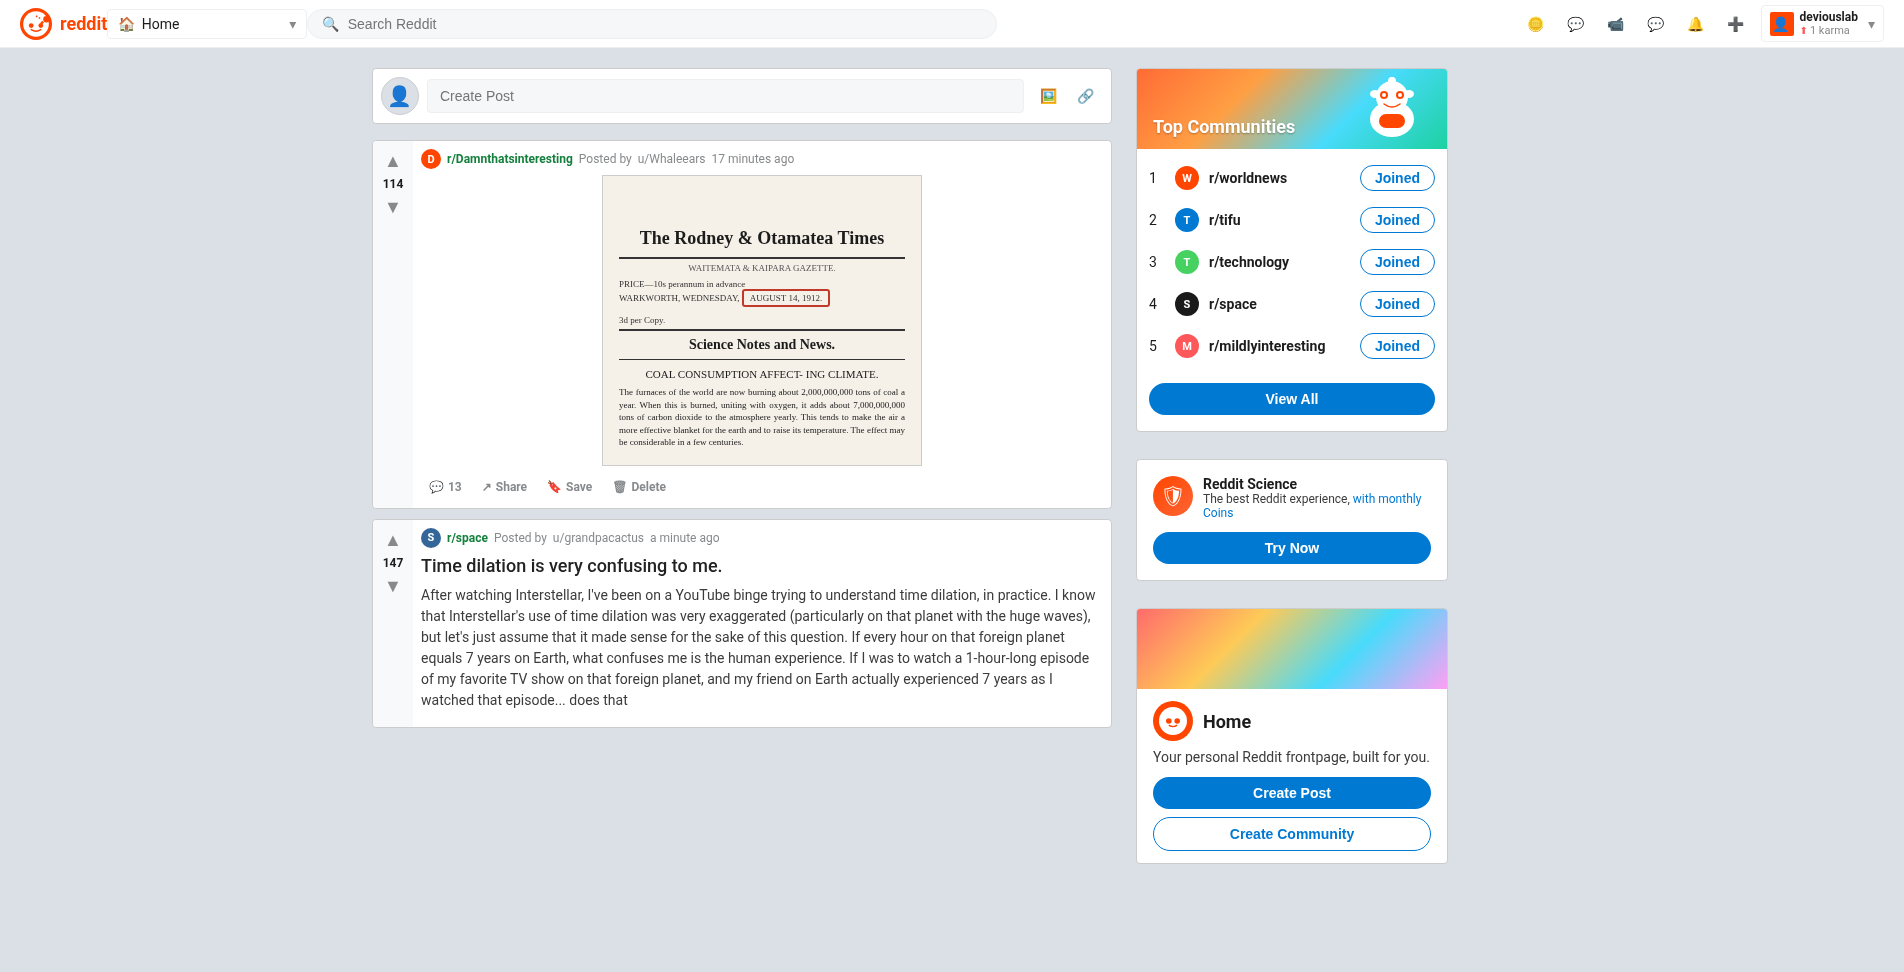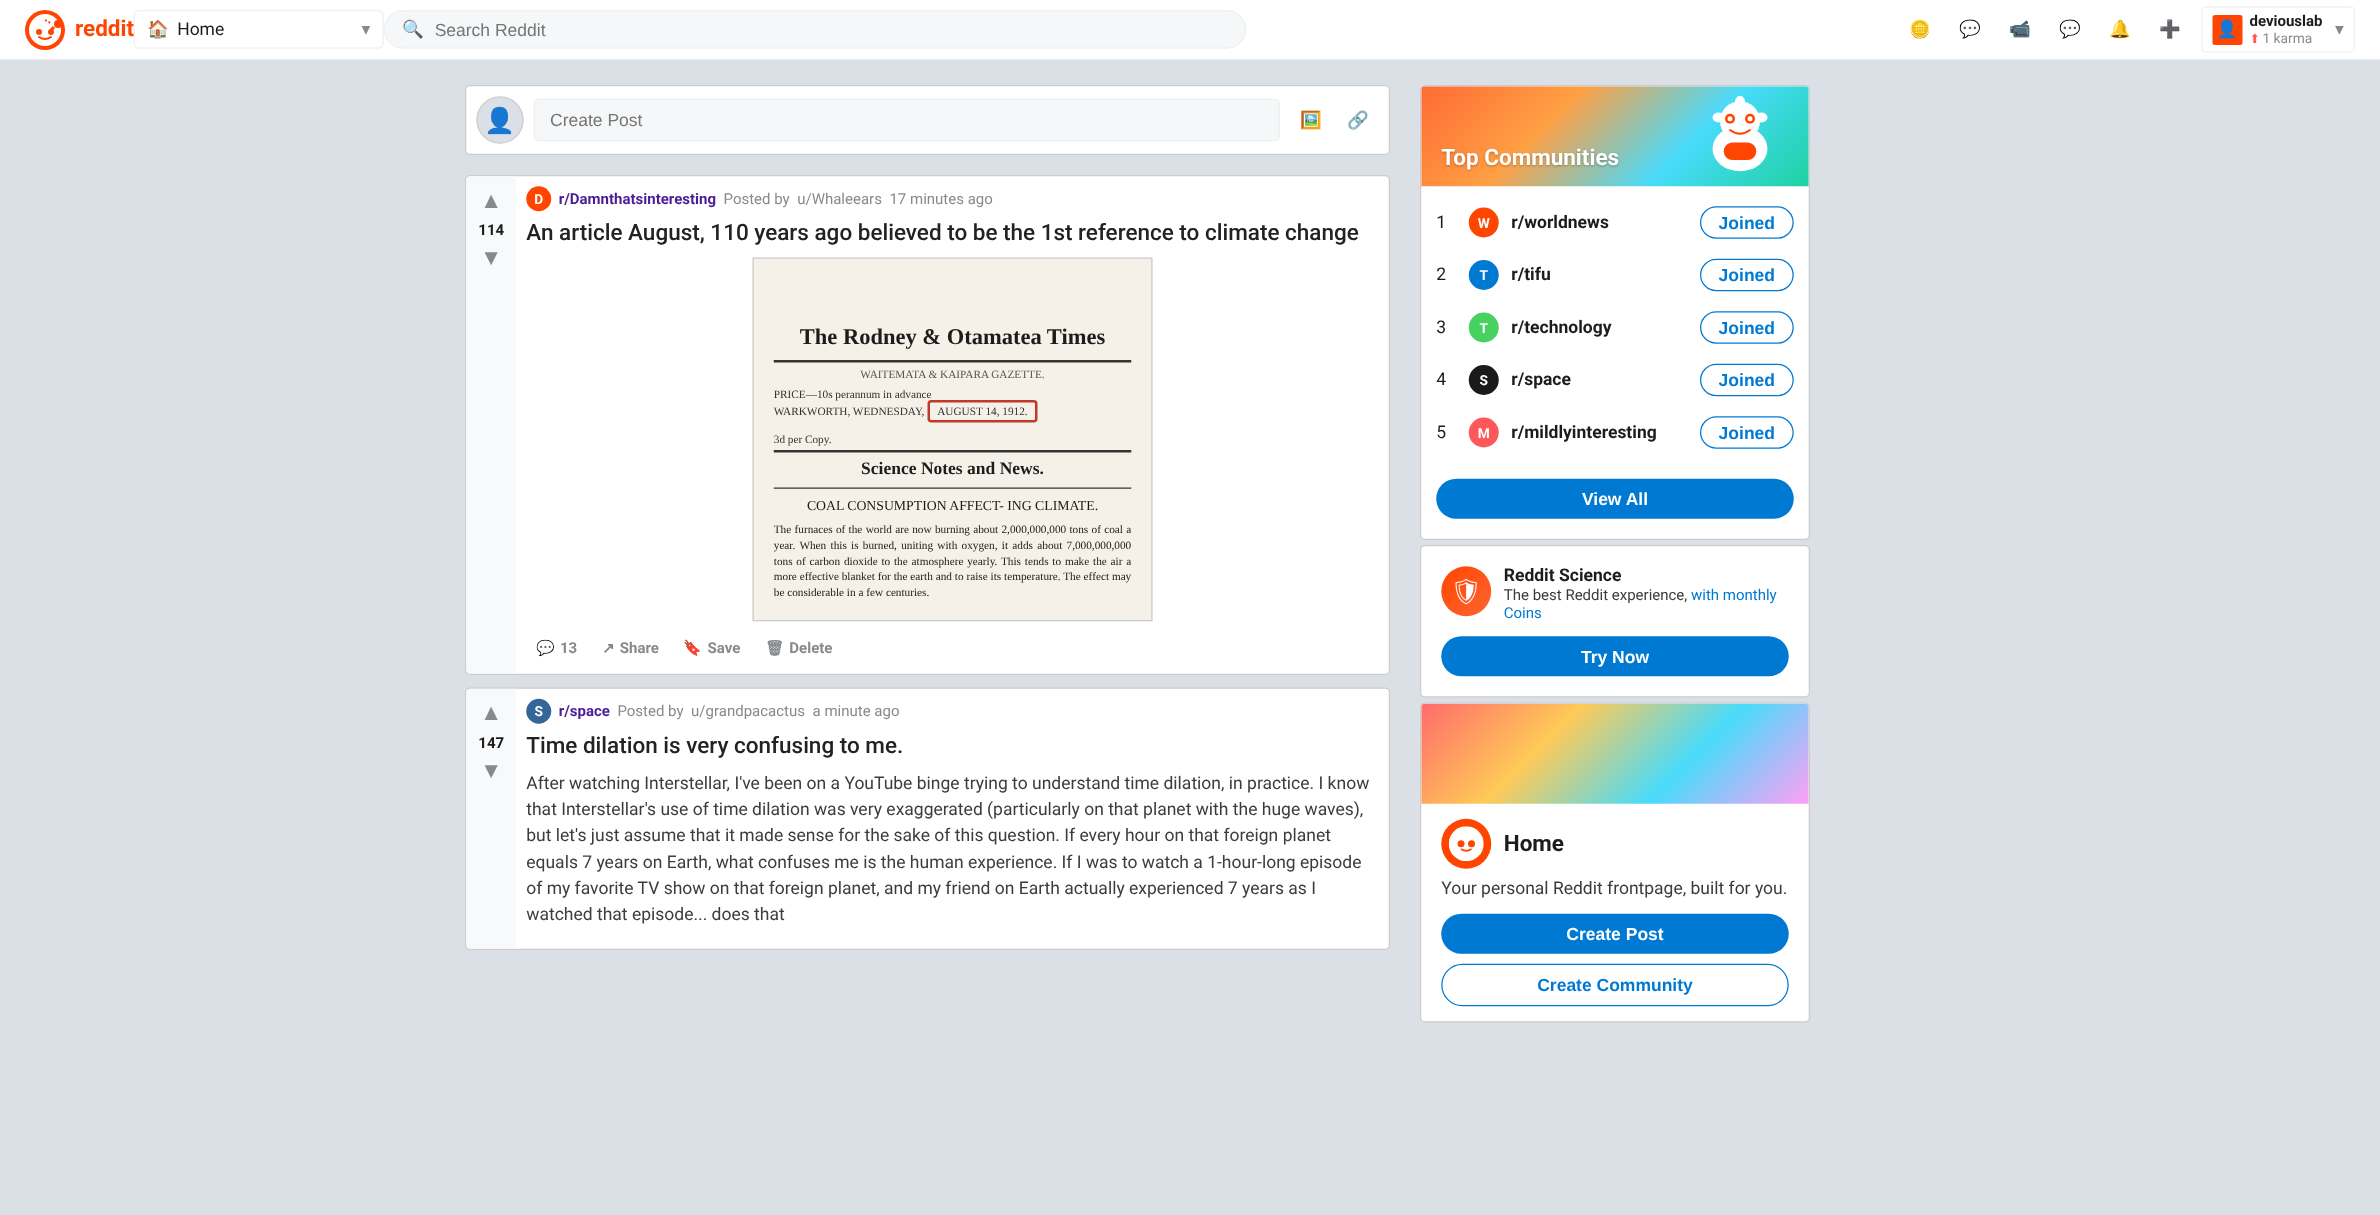--- a/index.html
+++ b/index.html
@@ -32,42 +32,42 @@
     .create-post-icons { display: flex; gap: 4px; }
     .create-post-icon { padding: 8px; border-radius: 4px; cursor: pointer; color: #878a8c; }
 
     
     .post-card { background: #fff; border: 1px solid #ccc; border-radius: 4px; margin-bottom: 10px; display: flex; }
     .vote-column { width: 40px; background: #f8f9fa; border-radius: 4px 0 0 4px; display: flex; flex-direction: column; align-items: center; padding: 8px 4px; gap: 4px; }
     .vote-btn { width: 24px; height: 24px; display: flex; align-items: center; justify-content: center; border-radius: 2px; cursor: pointer; color: #878a8c; font-size: 18px; line-height: 1; }
     .vote-count { font-size: 12px; font-weight: 700; color: #1c1c1c; }
     .post-content { flex: 1; padding: 8px; }
     .post-meta { display: flex; align-items: center; gap: 6px; font-size: 12px; color: #878a8c; margin-bottom: 6px; flex-wrap: wrap; }
-    .post-subreddit { font-weight: 700; color: #4c1d95; cursor: pointer; }
+    .post-subreddit { font-weight: 700; color: #15803d; cursor: pointer; }
     .post-author { cursor: pointer; }
     .post-title { font-size: 18px; font-weight: 500; color: #222; margin-bottom: 8px; line-height: 1.3; }
     .post-image-container { margin-bottom: 8px; }
     
     .newspaper-img { width: 320px; max-height: 400px; margin: 0 auto; background: #f5f0e8; border: 1px solid #ccc; padding: 16px; font-family: 'Georgia', serif; }
     .newspaper-title { font-size: 18px; font-weight: bold; text-align: center; border-bottom: 2px solid #333; padding-bottom: 8px; margin-bottom: 4px; margin-top: 36px; }
     .newspaper-sub { font-size: 9px; text-align: center; color: #555; margin-bottom: 6px; }
     .newspaper-price { font-size: 9px; text-align: left; color: #333; margin-bottom: 4px; }
     .newspaper-datebox { display: inline-block; border: 2px solid #c0392b; border-radius: 3px; padding: 2px 6px; font-size: 9px; color: #333; margin-bottom: 8px; }
     .newspaper-section { font-size: 14px; font-weight: bold; text-align: center; border-top: 2px solid #333; border-bottom: 1px solid #333; padding: 6px 0; margin-bottom: 8px; }
     .newspaper-article-title { font-size: 11px; font-weight: normal; text-align: center; margin-bottom: 6px; }
     .newspaper-body { font-size: 9px; text-align: justify; line-height: 1.4; color: #222; }
     .post-actions { display: flex; gap: 4px; }
     .post-action-btn { display: flex; align-items: center; gap: 4px; padding: 6px 8px; border-radius: 2px; cursor: pointer; font-size: 12px; font-weight: 700; color: #878a8c; }
     .post-body { font-size: 14px; color: #3c3c3c; line-height: 1.5; margin-bottom: 8px; }
 
     
     .sub-icon { width: 20px; height: 20px; border-radius: 50%; display: flex; align-items: center; justify-content: center; font-size: 11px; font-weight: bold; color: white; flex-shrink: 0; }
 
     
-    .sidebar-widget { background: #fff; border: 1px solid #ccc; border-radius: 4px; margin-bottom: 4px; overflow: hidden; }
+    .sidebar-widget { background: #fff; border: 1px solid #ccc; border-radius: 4px; margin-bottom: 27px; overflow: hidden; }
     .top-communities-banner { width: 100%; height: 80px; background: linear-gradient(135deg, #ff6b35, #ff9f43, #48dbfb, #1dd1a1); display: flex; align-items: flex-end; padding: 12px 16px; position: relative; }
     .top-communities-banner-img { position: absolute; top: 0; right: 20px; bottom: 0; display: flex; align-items: center; }
     .top-communities-title { font-size: 18px; font-weight: 700; color: #fff; text-shadow: 0 1px 2px rgba(0,0,0,0.3); }
     .community-list { padding: 8px 0; }
     .community-item { display: flex; align-items: center; padding: 8px 12px; gap: 10px; cursor: pointer; }
     .community-rank { font-size: 14px; color: #1c1c1c; width: 16px; flex-shrink: 0; }
     .community-info { flex: 1; }
     .community-name { font-size: 14px; font-weight: 700; color: #1c1c1c; }
     .join-btn { font-size: 14px; font-weight: 700; color: #0079d3; border: 1px solid #0079d3; border-radius: 20px; padding: 4px 14px; cursor: pointer; background: transparent; }
     .view-all-btn { display: block; width: calc(100% - 24px); margin: 8px 12px 16px; background: #0079d3; color: #fff; border: none; border-radius: 20px; padding: 8px; font-size: 14px; font-weight: 700; cursor: pointer; text-align: center; }
@@ -167,21 +167,20 @@
         <div class="vote-btn">▼</div>
       </div>
       <div class="post-content">
         <div class="post-meta">
           <div class="sub-icon" style="background:#ff4500;">D</div>
           <span class="post-subreddit">r/Damnthatsinteresting</span>
           <span>Posted by</span>
           <span class="post-author">u/Whaleears</span>
           <span>17 minutes ago</span>
         </div>
-        <div class="post-title">An article August, 110 years ago believed to be the 1st reference to climate change</div>
         <div class="post-image-container">
           <div class="newspaper-img">
             <div class="newspaper-title">The Rodney &amp; Otamatea Times</div>
             <div class="newspaper-sub">WAITEMATA &amp; KAIPARA GAZETTE.</div>
             <div class="newspaper-price">
               <span>PRICE—10s perannum in advance</span><br>
               <span>WARKWORTH, WEDNESDAY,</span>
               <span class="newspaper-datebox">AUGUST 14, 1912.</span><br>
               <span>3d per Copy.</span>
             </div>

